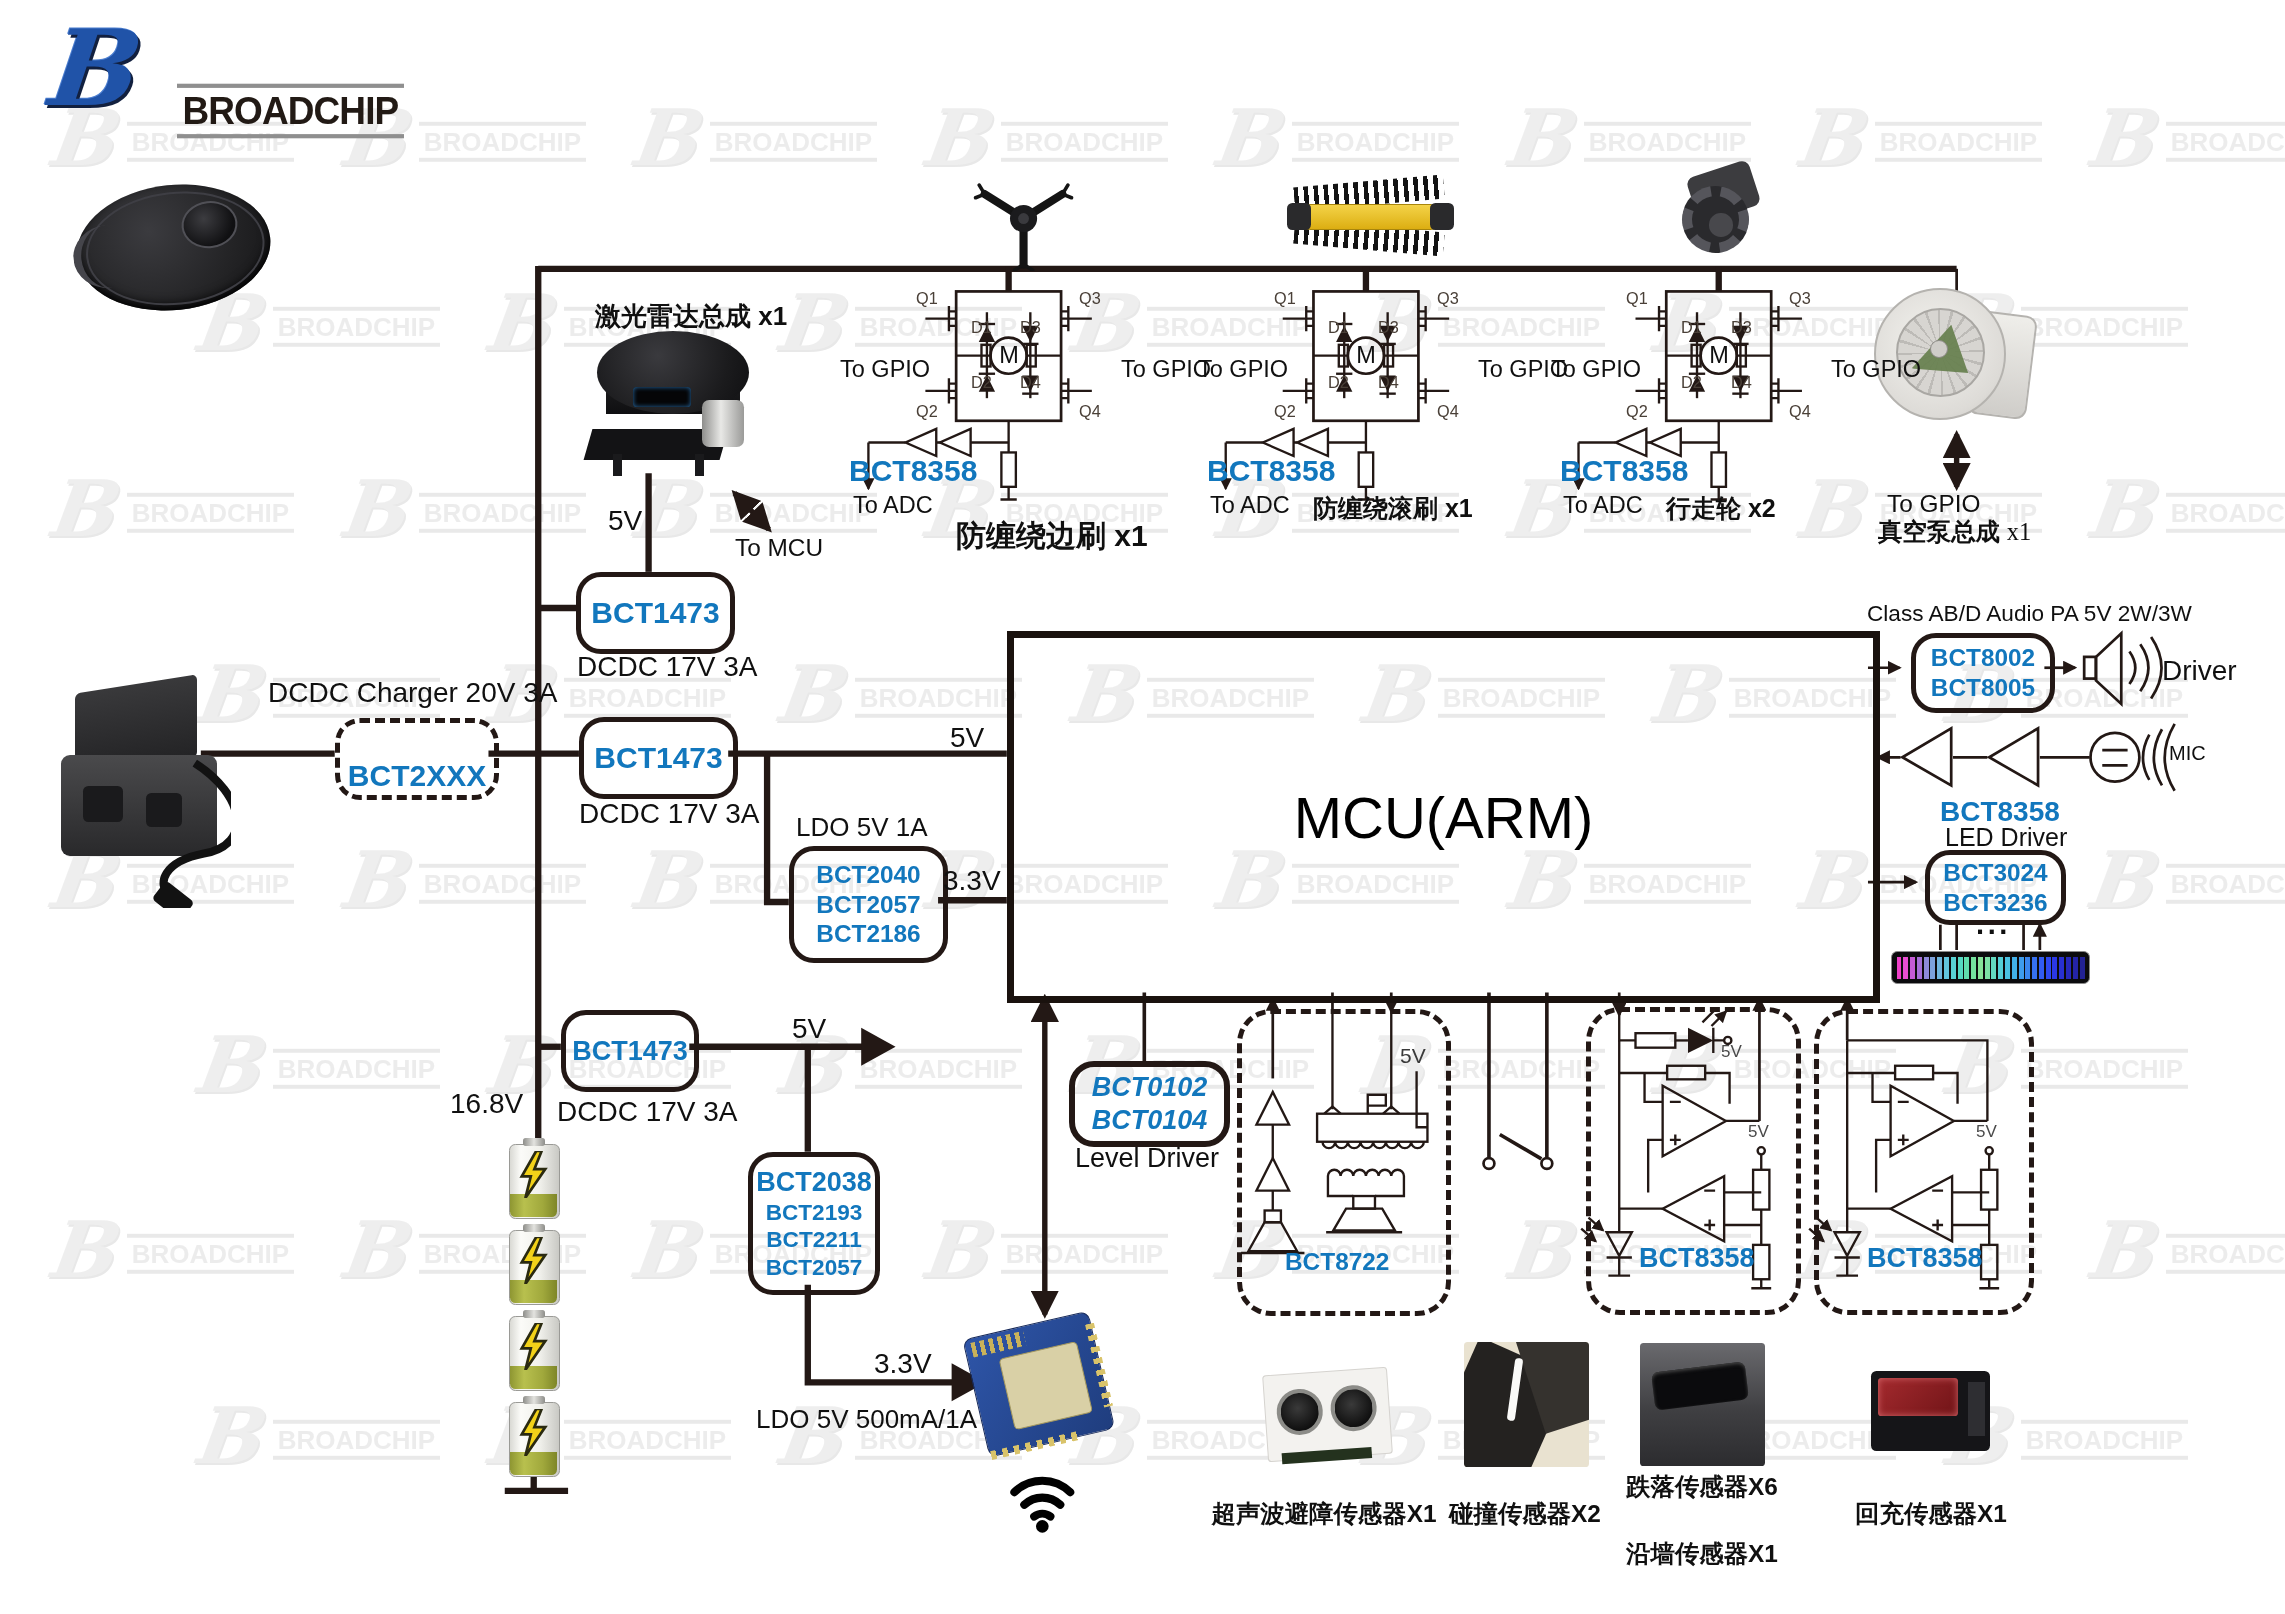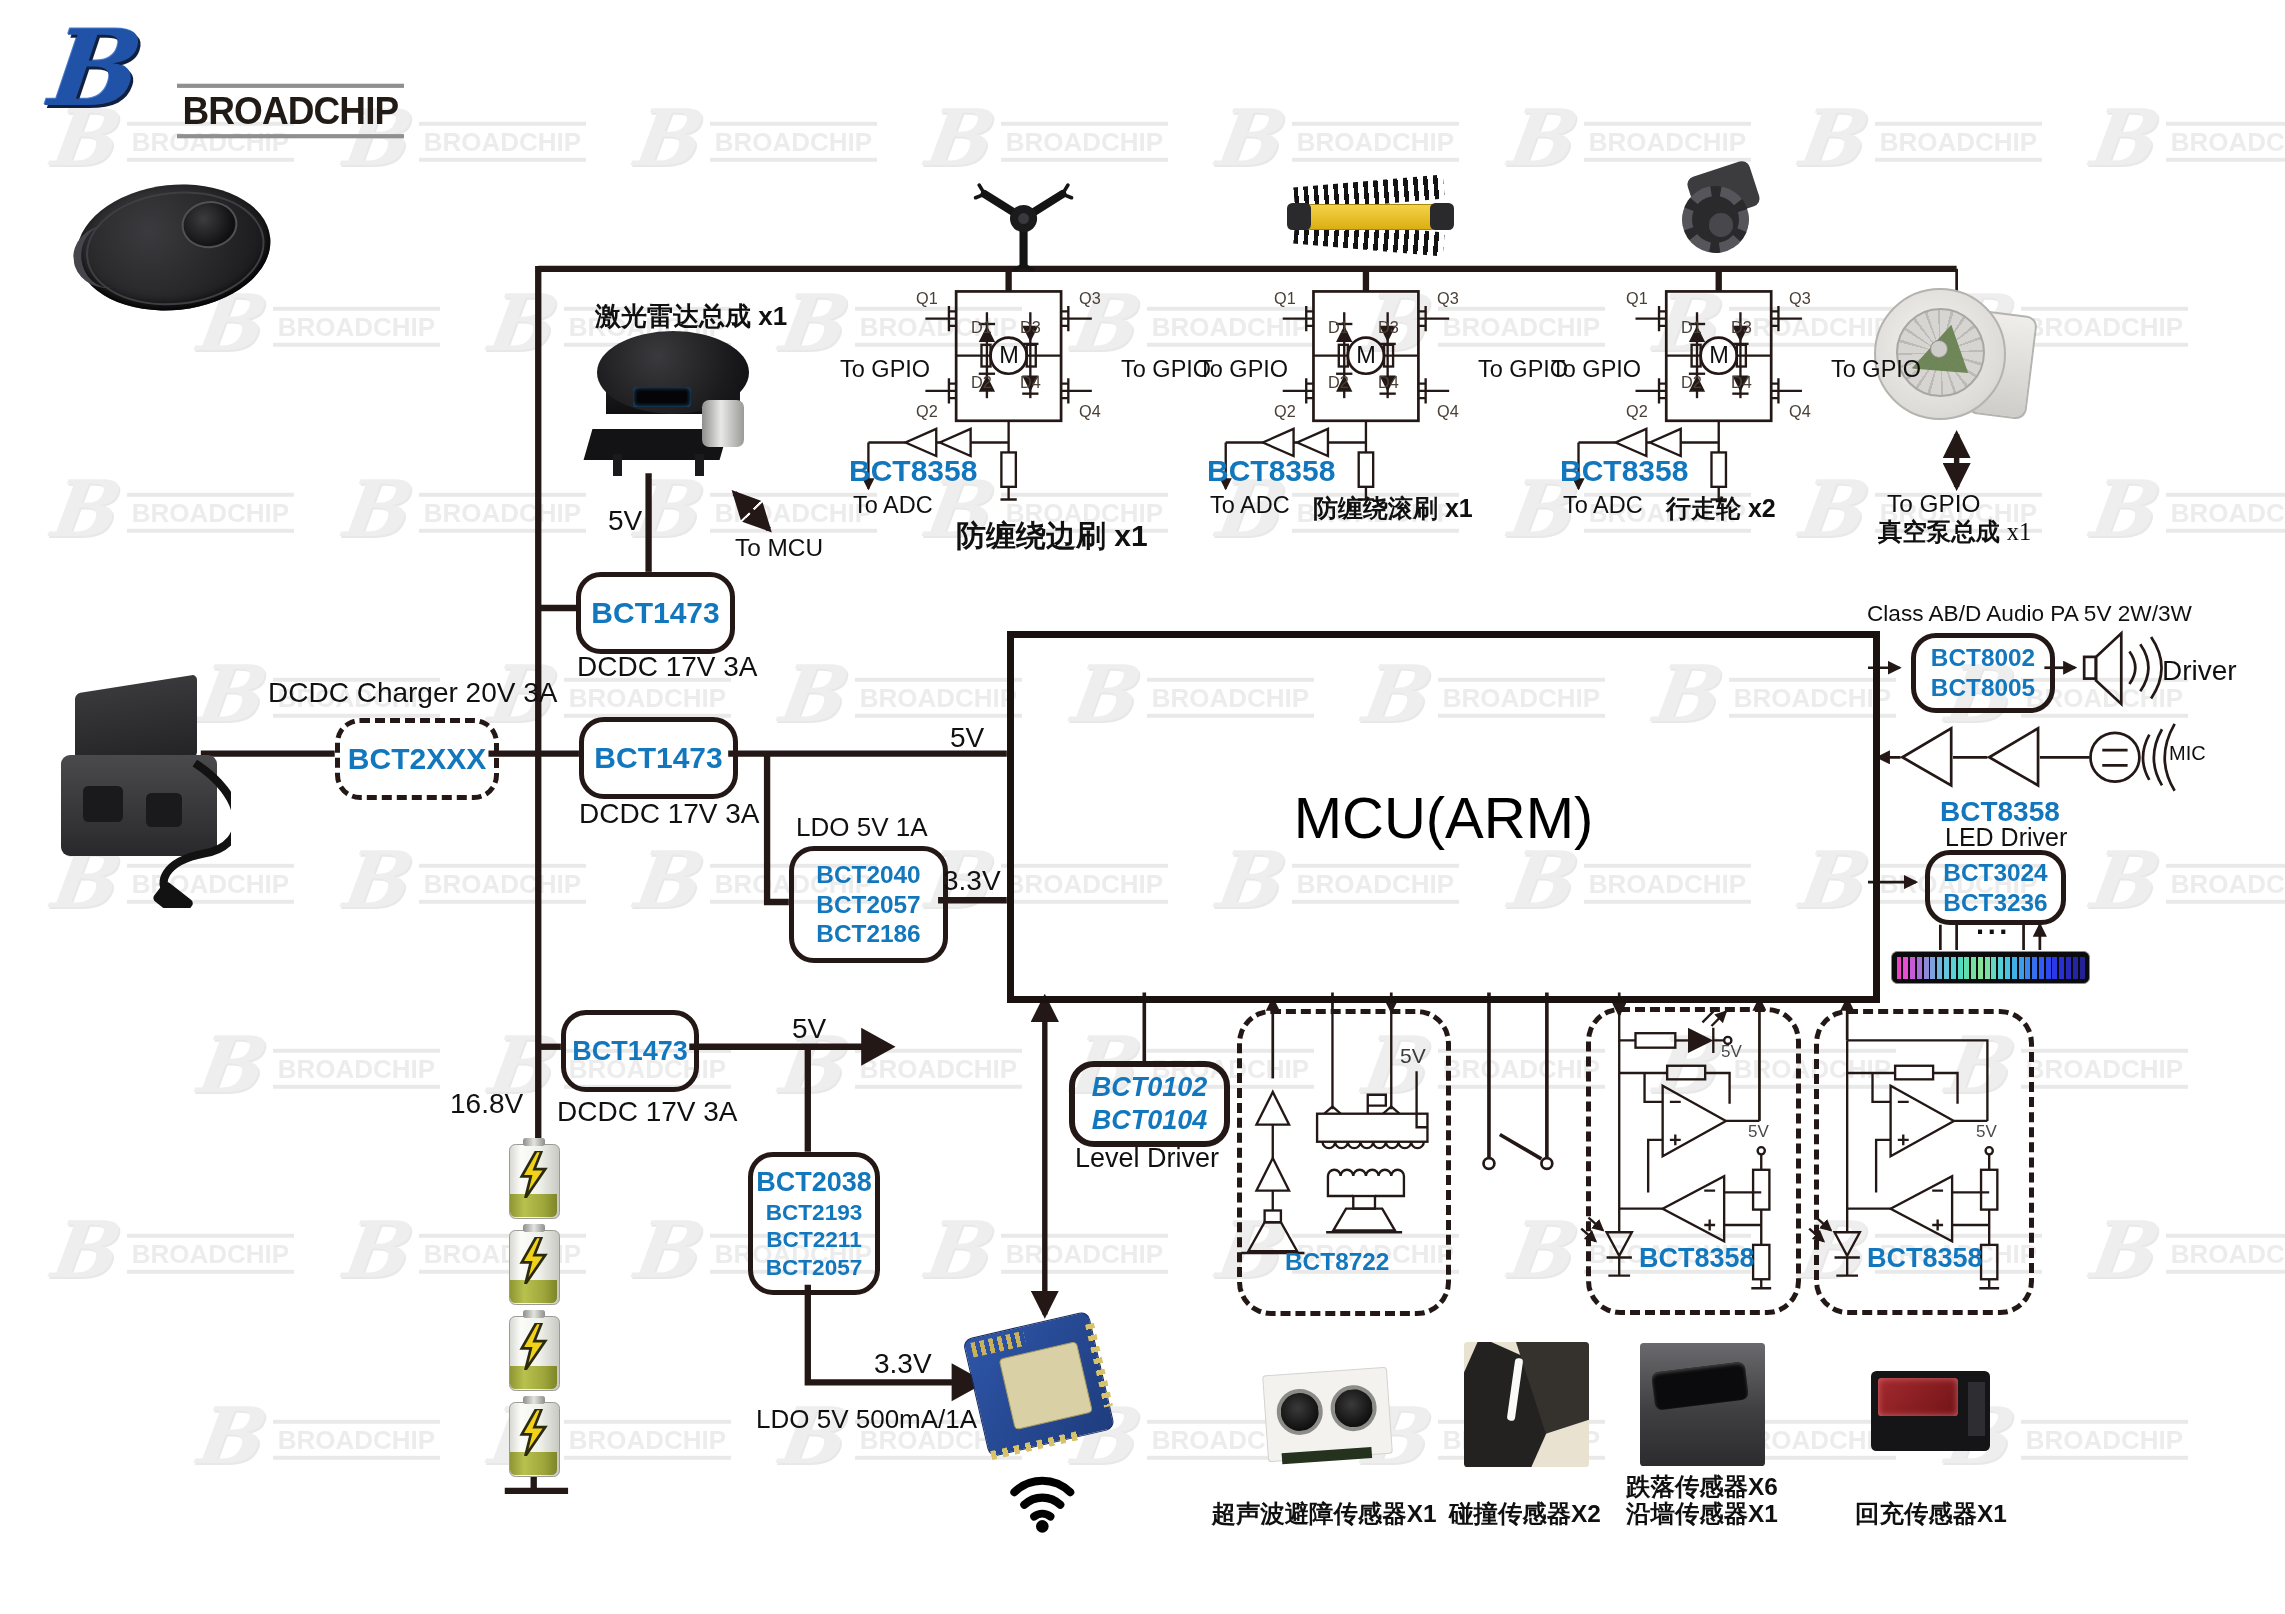--- a/index.html
+++ b/index.html
@@ -7,21 +7,21 @@
          font-family:"Liberation Sans",sans-serif;color:#111;}
   .lbl{position:absolute;white-space:nowrap;font-size:24.4px;color:#101010;z-index:3;}
   .lbl-b{font-weight:bold;}
   .blue{color:#1277bd;font-weight:bold;}
   .chip{position:absolute;border:5.4px solid #231815;border-radius:25px;background:transparent;
         display:flex;flex-direction:column;align-items:center;justify-content:center;
         z-index:3;text-align:center;line-height:1.22;}
   .chip .blue{font-size:30px;}
   .chip.small .blue{font-size:24.4px;}
   .dashedbox{position:absolute;border:5.4px dashed #231815;border-radius:34px;z-index:2;}
-  .dashedchip{border-style:dashed;}
+  .dashedchip{border-style:dashed;justify-content:flex-end;}
   #mcu{position:absolute;border:7.2px solid #1a120e;background:transparent;z-index:3;
        display:flex;align-items:center;justify-content:center;font-size:58px;color:#000;}
   svg.wires{position:absolute;left:0;top:0;z-index:2;}
   svg .wh{stroke:#231815;fill:none;stroke-width:7;}
   svg .w3{stroke:#231815;fill:none;stroke-width:3;}
   svg .w25{stroke:#231815;fill:none;stroke-width:2.6;}
   svg .w4{stroke:#231815;fill:none;stroke-width:4;}
   svg .w6{stroke:#231815;fill:none;stroke-width:6;}
   svg .fill{fill:#231815;stroke:none;}
   
@@ -611,21 +611,21 @@
   <div class="lbl" style="left:1400px;top:1044px;font-size:21px;color:#3a3a3a;">5V</div>
   <div class="lbl blue" style="left:1639px;top:1243px;font-size:27px;">BCT8358</div>
   <div class="lbl" style="left:1721px;top:1042px;font-size:17px;color:#4a4a4a;">5V</div>
   <div class="lbl" style="left:1748px;top:1122px;font-size:17px;color:#4a4a4a;">5V</div>
   <div class="lbl blue" style="left:1867px;top:1243px;font-size:27px;">BCT8358</div>
   <div class="lbl" style="left:1976px;top:1122px;font-size:17px;color:#4a4a4a;">5V</div>
 
   <div class="lbl lbl-b" style="left:1324px;top:1498px;font-size:24.4px;transform:translateX(-50%);">超声波避障传感器X1</div>
   <div class="lbl lbl-b" style="left:1525px;top:1498px;font-size:24.4px;transform:translateX(-50%);">碰撞传感器X2</div>
   <div class="lbl lbl-b" style="left:1702px;top:1471px;font-size:24.4px;transform:translateX(-50%);">跌落传感器X6</div>
-  <div class="lbl lbl-b" style="left:1702px;top:1498px;font-size:24.4px;transform:translateX(-50%);">沿墙传感器X1</div>
+  <div class="lbl lbl-b" style="left:1702px;top:1538px;font-size:24.4px;transform:translateX(-50%);">沿墙传感器X1</div>
   <div class="lbl lbl-b" style="left:1931px;top:1498px;font-size:24.4px;transform:translateX(-50%);">回充传感器X1</div>
 
   <div>
     <div class="lbl" style="left:916px;top:289px;font-size:16.3px;color:#4a4038;">Q1</div>
     <div class="lbl" style="left:916px;top:402px;font-size:16.3px;color:#4a4038;">Q2</div>
     <div class="lbl" style="left:1079px;top:289px;font-size:16.3px;color:#4a4038;">Q3</div>
     <div class="lbl" style="left:1079px;top:402px;font-size:16.3px;color:#4a4038;">Q4</div>
     <div class="lbl" style="left:971px;top:318px;font-size:16.3px;color:#4a4038;">D1</div>
     <div class="lbl" style="left:971px;top:373px;font-size:16.3px;color:#4a4038;">D2</div>
     <div class="lbl" style="left:1020px;top:318px;font-size:16.3px;color:#4a4038;">D3</div>

